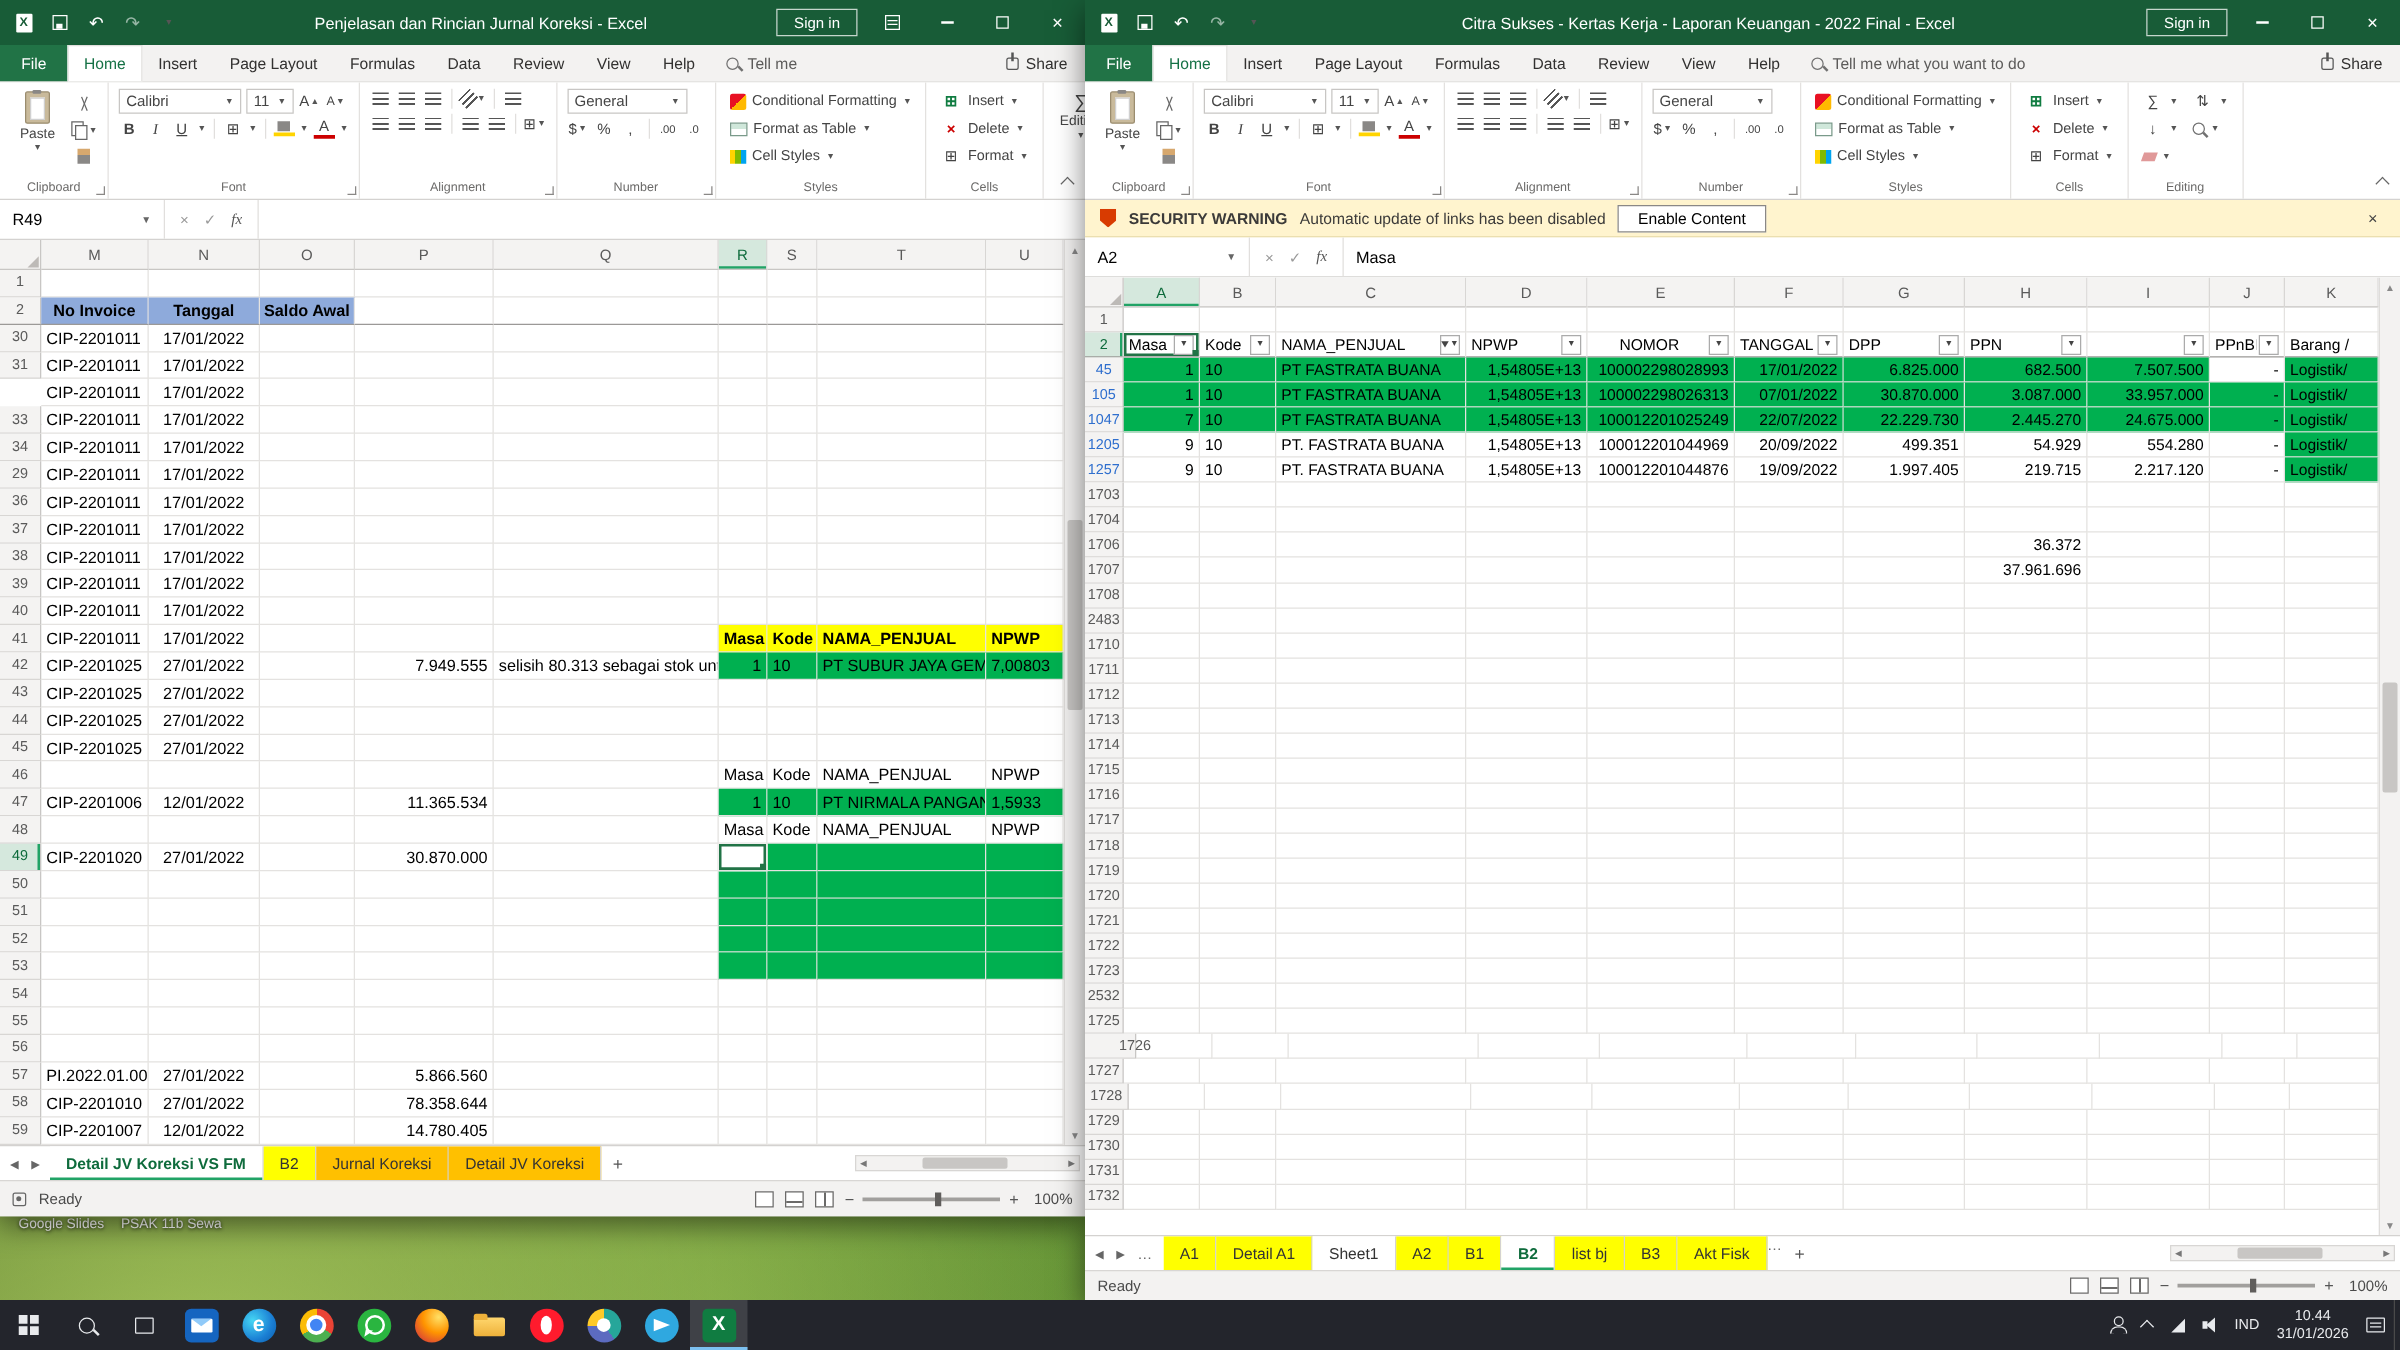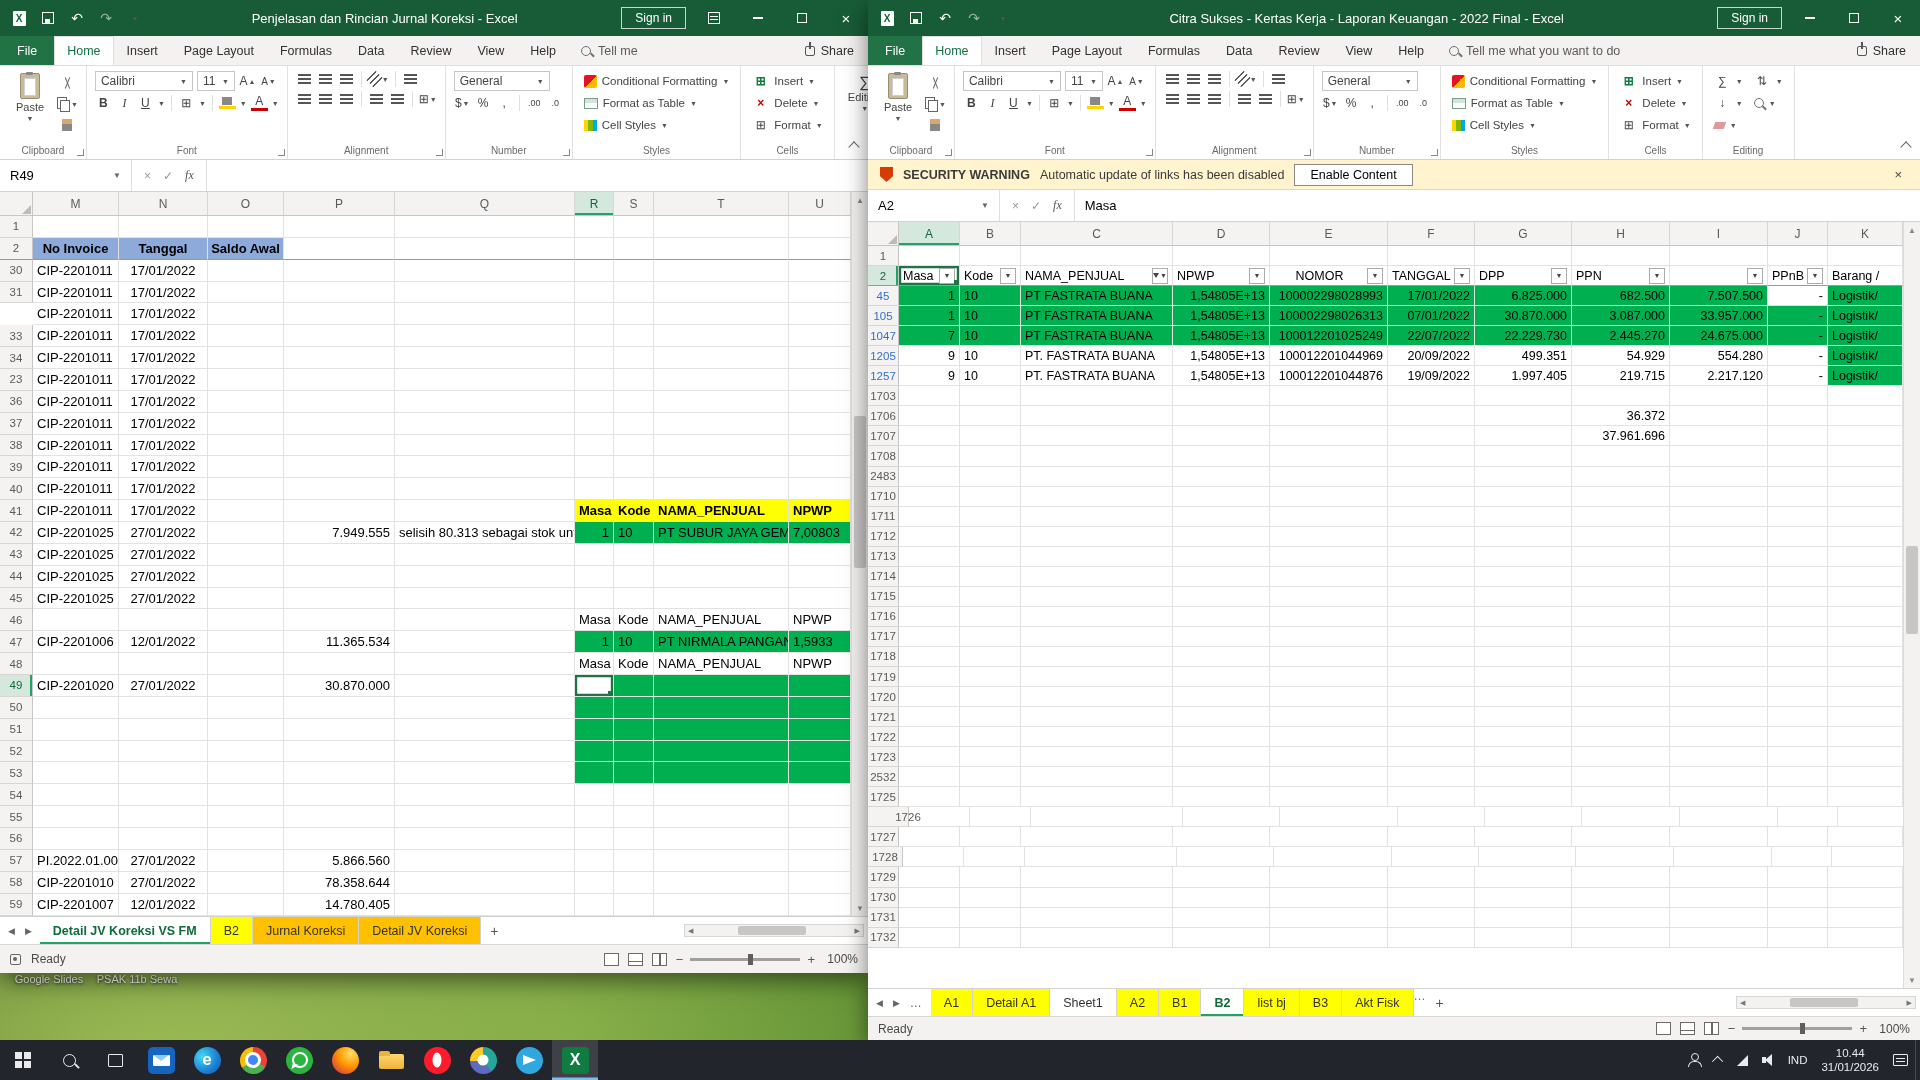--- a/index.html
+++ b/index.html
@@ -520,21 +520,21 @@
           <div class="cell date" style="width: 89px;">17/01/2022</div>
           <div class="cell" style="width: 76px;"></div>
           <div class="cell" style="width: 111px;"></div>
           <div class="cell" style="width: 180px;"></div>
           <div class="cell" style="width: 39px;"></div>
           <div class="cell" style="width: 40px;"></div>
           <div class="cell" style="width: 135px;"></div>
           <div class="cell" style="width: 62px;"></div>
         </div>
         <div class="grid-row">
-          <div class="rowhdr" style="width: 33px;">23</div>
+          <div class="rowhdr" style="width: 33px;">29</div>
           <div class="cell" style="width: 86px;">CIP-2201011</div>
           <div class="cell date" style="width: 89px;">17/01/2022</div>
           <div class="cell" style="width: 76px;"></div>
           <div class="cell" style="width: 111px;"></div>
           <div class="cell" style="width: 180px;"></div>
           <div class="cell" style="width: 39px;"></div>
           <div class="cell" style="width: 40px;"></div>
           <div class="cell" style="width: 135px;"></div>
           <div class="cell" style="width: 62px;"></div>
         </div>
@@ -1272,20 +1272,34 @@
           <div class="cell" style="width: 97px;"></div>
           <div class="cell" style="width: 118px;"></div>
           <div class="cell" style="width: 87px;"></div>
           <div class="cell" style="width: 97px;"></div>
           <div class="cell" style="width: 98px;"></div>
           <div class="cell" style="width: 98px;"></div>
           <div class="cell" style="width: 60px;"></div>
           <div class="cell" style="width: 75px;"></div>
         </div>
         <div class="grid-row">
+          <div class="rowhdr" style="width: 31px;">1704</div>
+          <div class="cell" style="width: 61px;"></div>
+          <div class="cell" style="width: 61px;"></div>
+          <div class="cell" style="width: 152px;"></div>
+          <div class="cell" style="width: 97px;"></div>
+          <div class="cell" style="width: 118px;"></div>
+          <div class="cell" style="width: 87px;"></div>
+          <div class="cell" style="width: 97px;"></div>
+          <div class="cell" style="width: 98px;"></div>
+          <div class="cell" style="width: 98px;"></div>
+          <div class="cell" style="width: 60px;"></div>
+          <div class="cell" style="width: 75px;"></div>
+        </div>
+        <div class="grid-row">
           <div class="rowhdr" style="width: 31px;">1706</div>
           <div class="cell" style="width: 61px;"></div>
           <div class="cell" style="width: 61px;"></div>
           <div class="cell" style="width: 152px;"></div>
           <div class="cell" style="width: 97px;"></div>
           <div class="cell" style="width: 118px;"></div>
           <div class="cell" style="width: 87px;"></div>
           <div class="cell" style="width: 97px;"></div>
           <div class="cell num" style="width: 98px;">36.372</div>
           <div class="cell" style="width: 98px;"></div>

